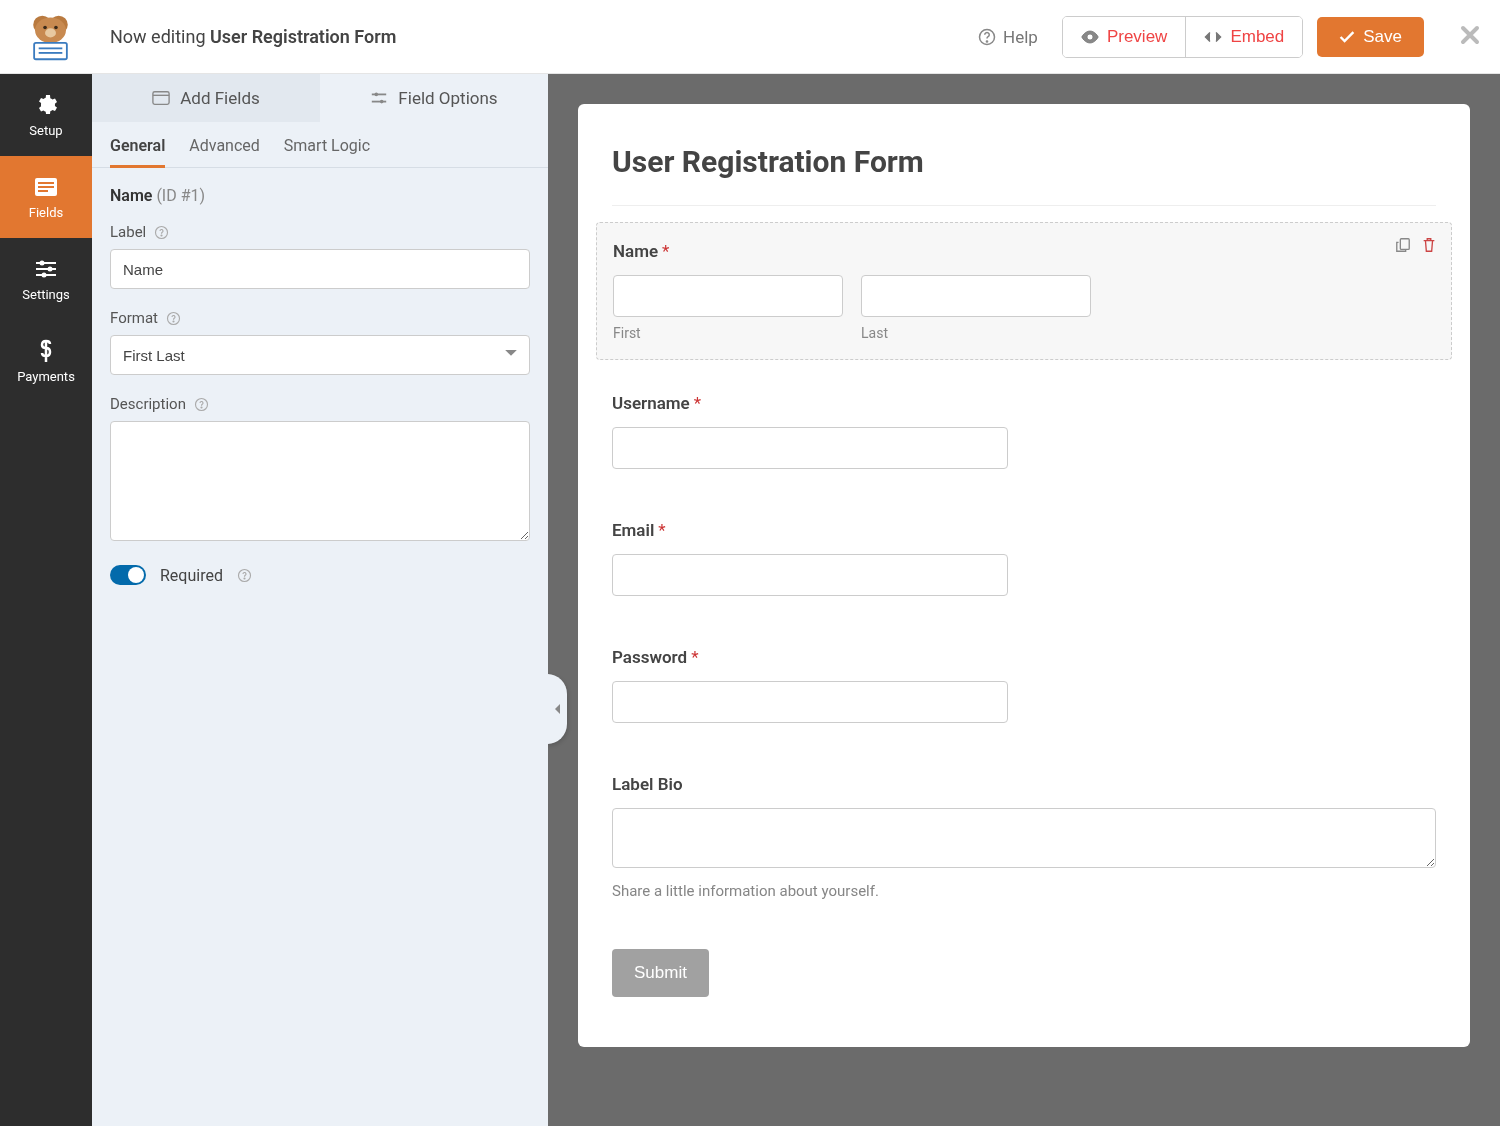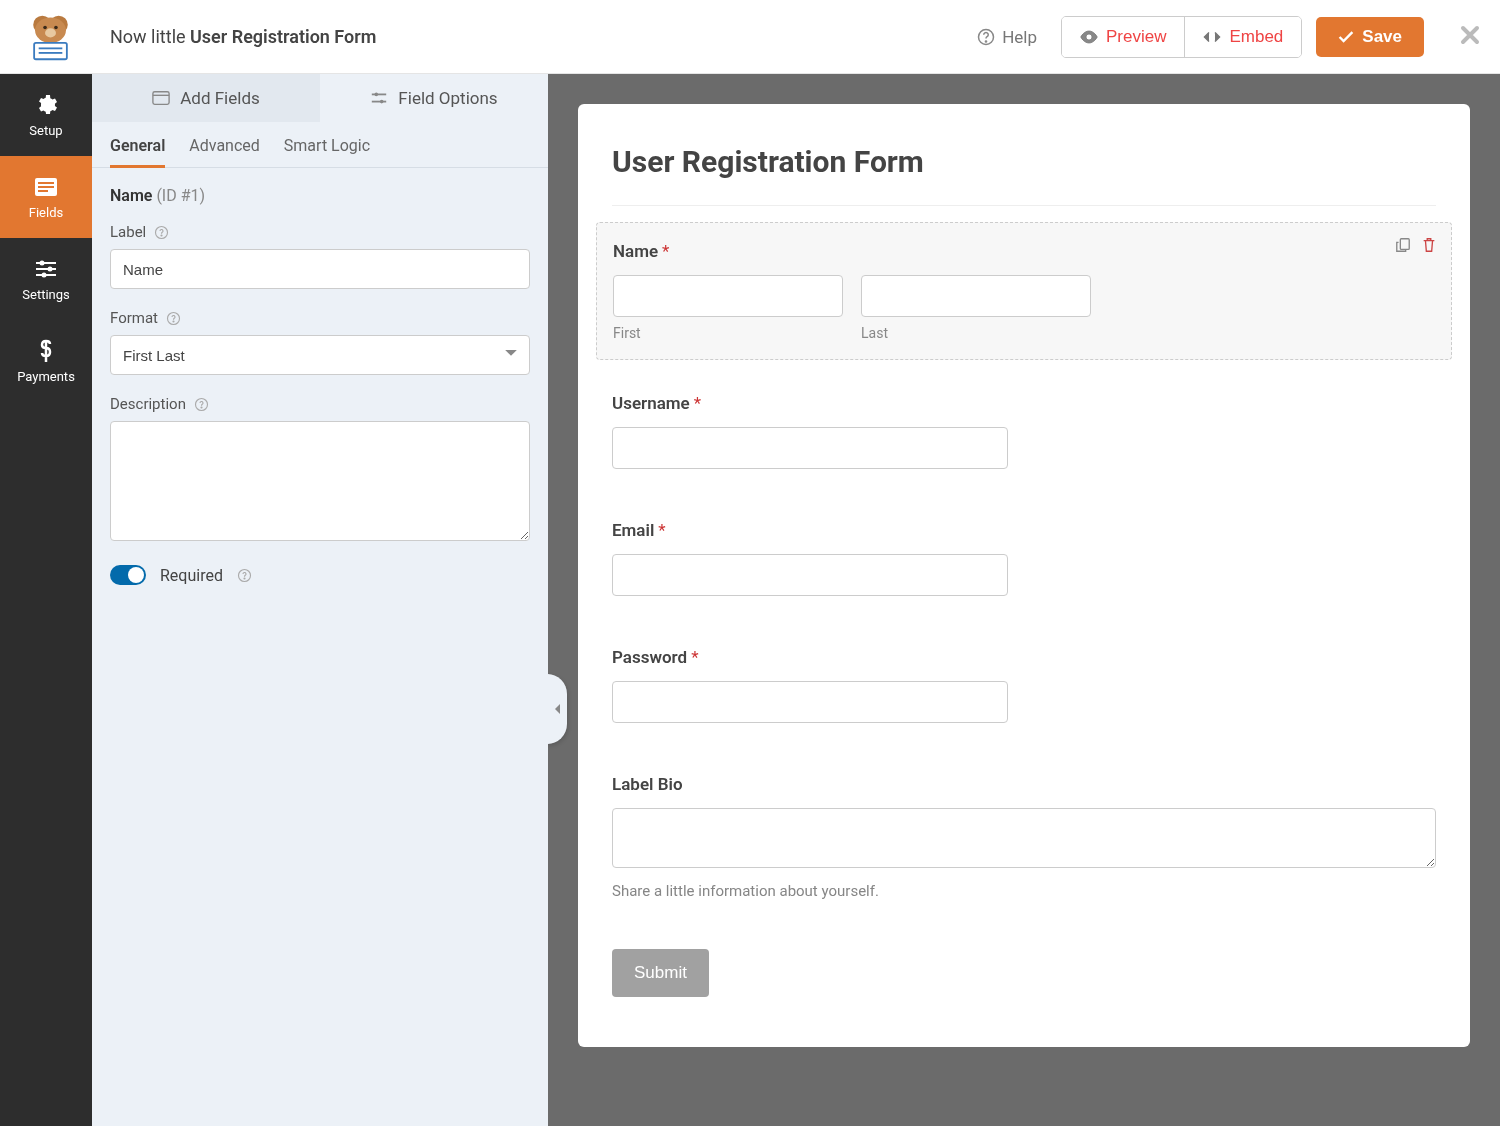--- a/index.html
+++ b/index.html
@@ -12,21 +12,21 @@
 .title-area { margin-left: 30px; font-size: 18px; color: #444; }
 .title-area .prefix { font-weight: 400; }
 .title-area .title { font-weight: 600; }
 .top-actions { margin-left: auto; display: flex; align-items: center; gap: 14px; }
 .help-link { display: flex; align-items: center; gap: 7px; color: #777; font-size: 17px; cursor: pointer; padding: 8px 10px; }
 .help-link svg { width: 18px; height: 18px; stroke: #888; }
 .btn-group { display: flex; border: 1px solid #ccc; border-radius: 5px; overflow: hidden; }
 .btn-group .btn { padding: 10px 18px; font-size: 17px; color: #ef4444; background: #fff; border: none; cursor: pointer; display: flex; align-items: center; gap: 8px; }
 .btn-group .btn + .btn { border-left: 1px solid #ccc; }
 .btn-group .btn svg { width: 18px; height: 16px; stroke: #777; fill: #777; }
-.btn-save { background: #e27730; color: #fff; border: none; border-radius: 5px; padding: 10px 22px; font-size: 17px; cursor: pointer; display: flex; align-items: center; gap: 8px; font-weight: 700; }
+.btn-save { background: #e27730; color: #fff; border: none; border-radius: 5px; padding: 10px 22px; font-size: 17px; cursor: pointer; display: flex; align-items: center; gap: 8px; font-weight: 400; }
 .btn-save svg { width: 16px; height: 14px; stroke: #fff; fill: none; stroke-width: 3; }
 .close-x { margin-left: 22px; cursor: pointer; color: #bbb; }
 .close-x svg { width: 20px; height: 20px; fill: #bbb; }
 
 
 .shell { display: flex; height: calc(100% - 74px); }
 .sidebar-rail { width: 92px; background: #2d2d2d; display: flex; flex-direction: column; }
 .rail-item { display: flex; flex-direction: column; align-items: center; justify-content: center; height: 82px; color: #fff; font-size: 13px; gap: 6px; cursor: pointer; }
 .rail-item.active { background: #e27730; }
 .rail-item svg { width: 24px; height: 24px; fill: #fff; }
@@ -93,21 +93,21 @@
       <ellipse cx="30" cy="20" rx="17" ry="14" fill="#c88a50"></ellipse>
       <circle cx="24" cy="17" r="2" fill="#3a2a1a"></circle>
       <circle cx="36" cy="17" r="2" fill="#3a2a1a"></circle>
       <ellipse cx="30" cy="23" rx="6" ry="5" fill="#e8c9a0"></ellipse>
       <rect x="12" y="34" width="36" height="18" rx="2" fill="#fff" stroke="#3a7bbf" stroke-width="2"></rect>
       <line x1="17" y1="40" x2="43" y2="40" stroke="#3a7bbf" stroke-width="2"></line>
       <line x1="17" y1="45" x2="43" y2="45" stroke="#3a7bbf" stroke-width="2"></line>
     </svg>
   </div>
   <div class="title-area">
-    <span class="prefix">Now little</span>
+    <span class="prefix">Now editing</span>
     <span> </span>
     <span class="title">User Registration Form</span>
   </div>
   <div class="top-actions">
     <div class="help-link">
       <svg viewBox="0 0 24 24" fill="none" stroke-width="2">
           <circle cx="12" cy="12" r="10"></circle>
           <path d="M9 9a3 3 0 1 1 4.5 2.6c-.8.5-1.5 1-1.5 2.4"></path>
           <circle cx="12" cy="18" r="0.8" fill="#888"></circle>
         </svg>

